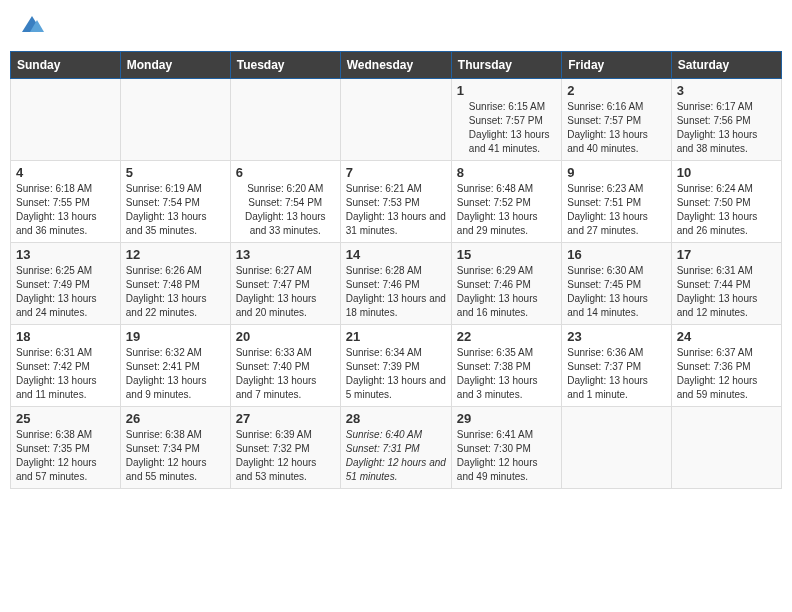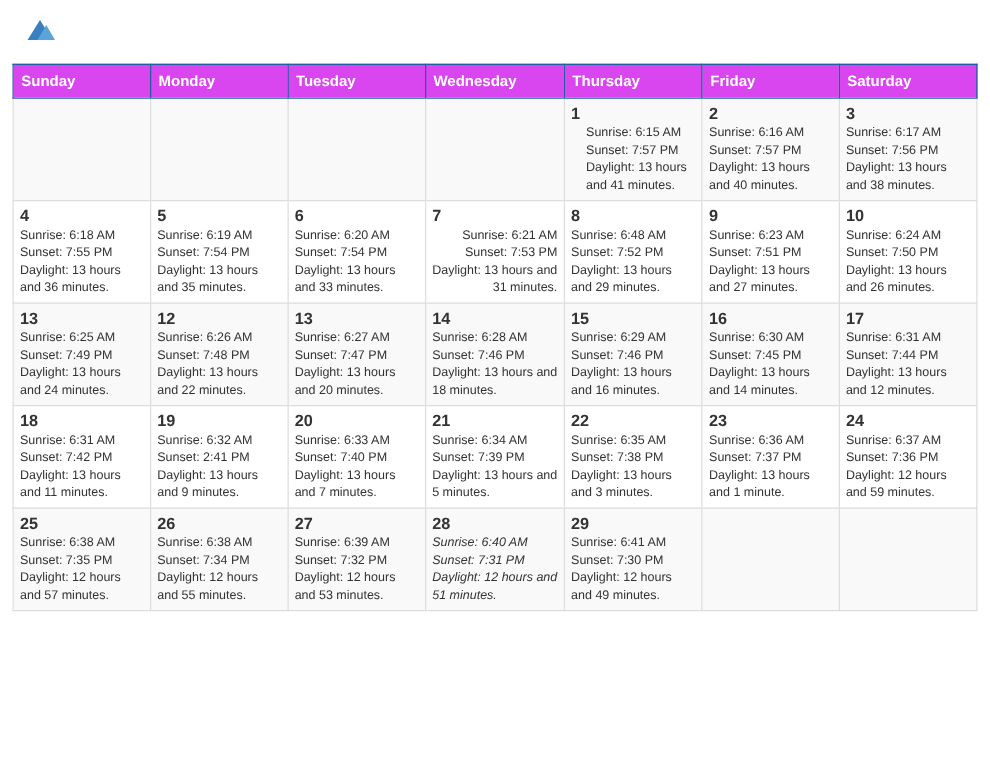--- a/index.html
+++ b/index.html
@@ -44,21 +44,21 @@
     .location {
       font-size: 14px;
       color: #555;
     }
     .calendar {
       width: 100%;
       border-collapse: collapse;
       border: 1px solid #ccc;
     }
     .calendar th {
-      background-color: #d946ef;
+      background-color: #404040;
       color: #fff;
       font-size: 12px;
       font-weight: bold;
       padding: 6px 6px;
       text-align: left;
       border: 1px solid #2060a0;
     }
     .calendar td {
       vertical-align: top;
       padding: 4px 5px;
@@ -155,27 +155,27 @@
 Daylight: 13 hours and 36 minutes.</div>
         </td>
         <td>
           <span class="day-num">5</span>
           <div class="day-info" style="white-space: pre-line;">Sunrise: 6:19 AM
 Sunset: 7:54 PM
 Daylight: 13 hours and 35 minutes.</div>
         </td>
         <td>
           <span class="day-num">6</span>
-          <div class="day-info" style="white-space: pre-line;">Sunrise: 6:20 AM
+          <div class="day-info" style="white-space: pre-line; text-align: center;">Sunrise: 6:20 AM
 Sunset: 7:54 PM
 Daylight: 13 hours and 33 minutes.</div>
         </td>
         <td>
           <span class="day-num">7</span>
-          <div class="day-info" style="white-space: pre-line; text-align: right;">Sunrise: 6:21 AM
+          <div class="day-info" style="white-space: pre-line;">Sunrise: 6:21 AM
 Sunset: 7:53 PM
 Daylight: 13 hours and 31 minutes.</div>
         </td>
         <td>
           <span class="day-num">8</span>
           <div class="day-info" style="white-space: pre-line;">Sunrise: 6:48 AM
 Sunset: 7:52 PM
 Daylight: 13 hours and 29 minutes.</div>
         </td>
         <td>

